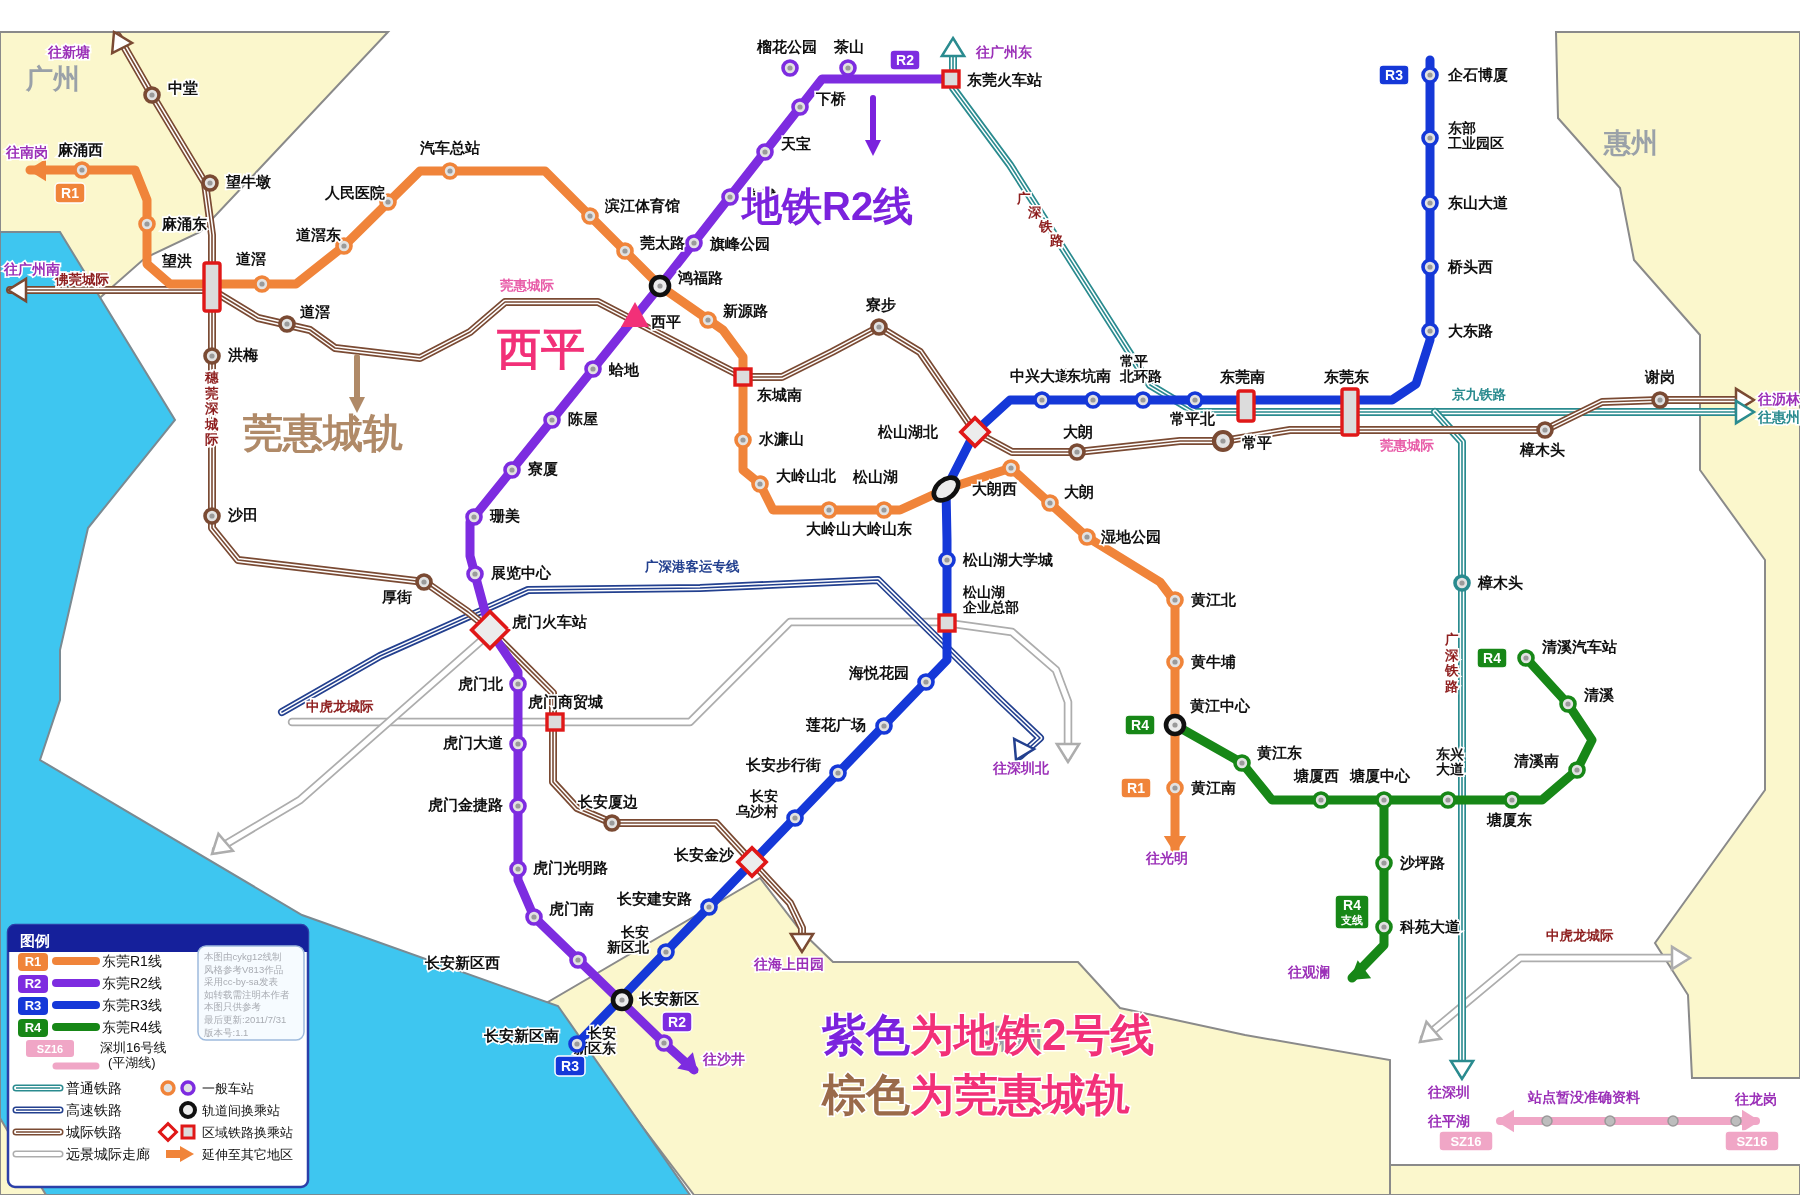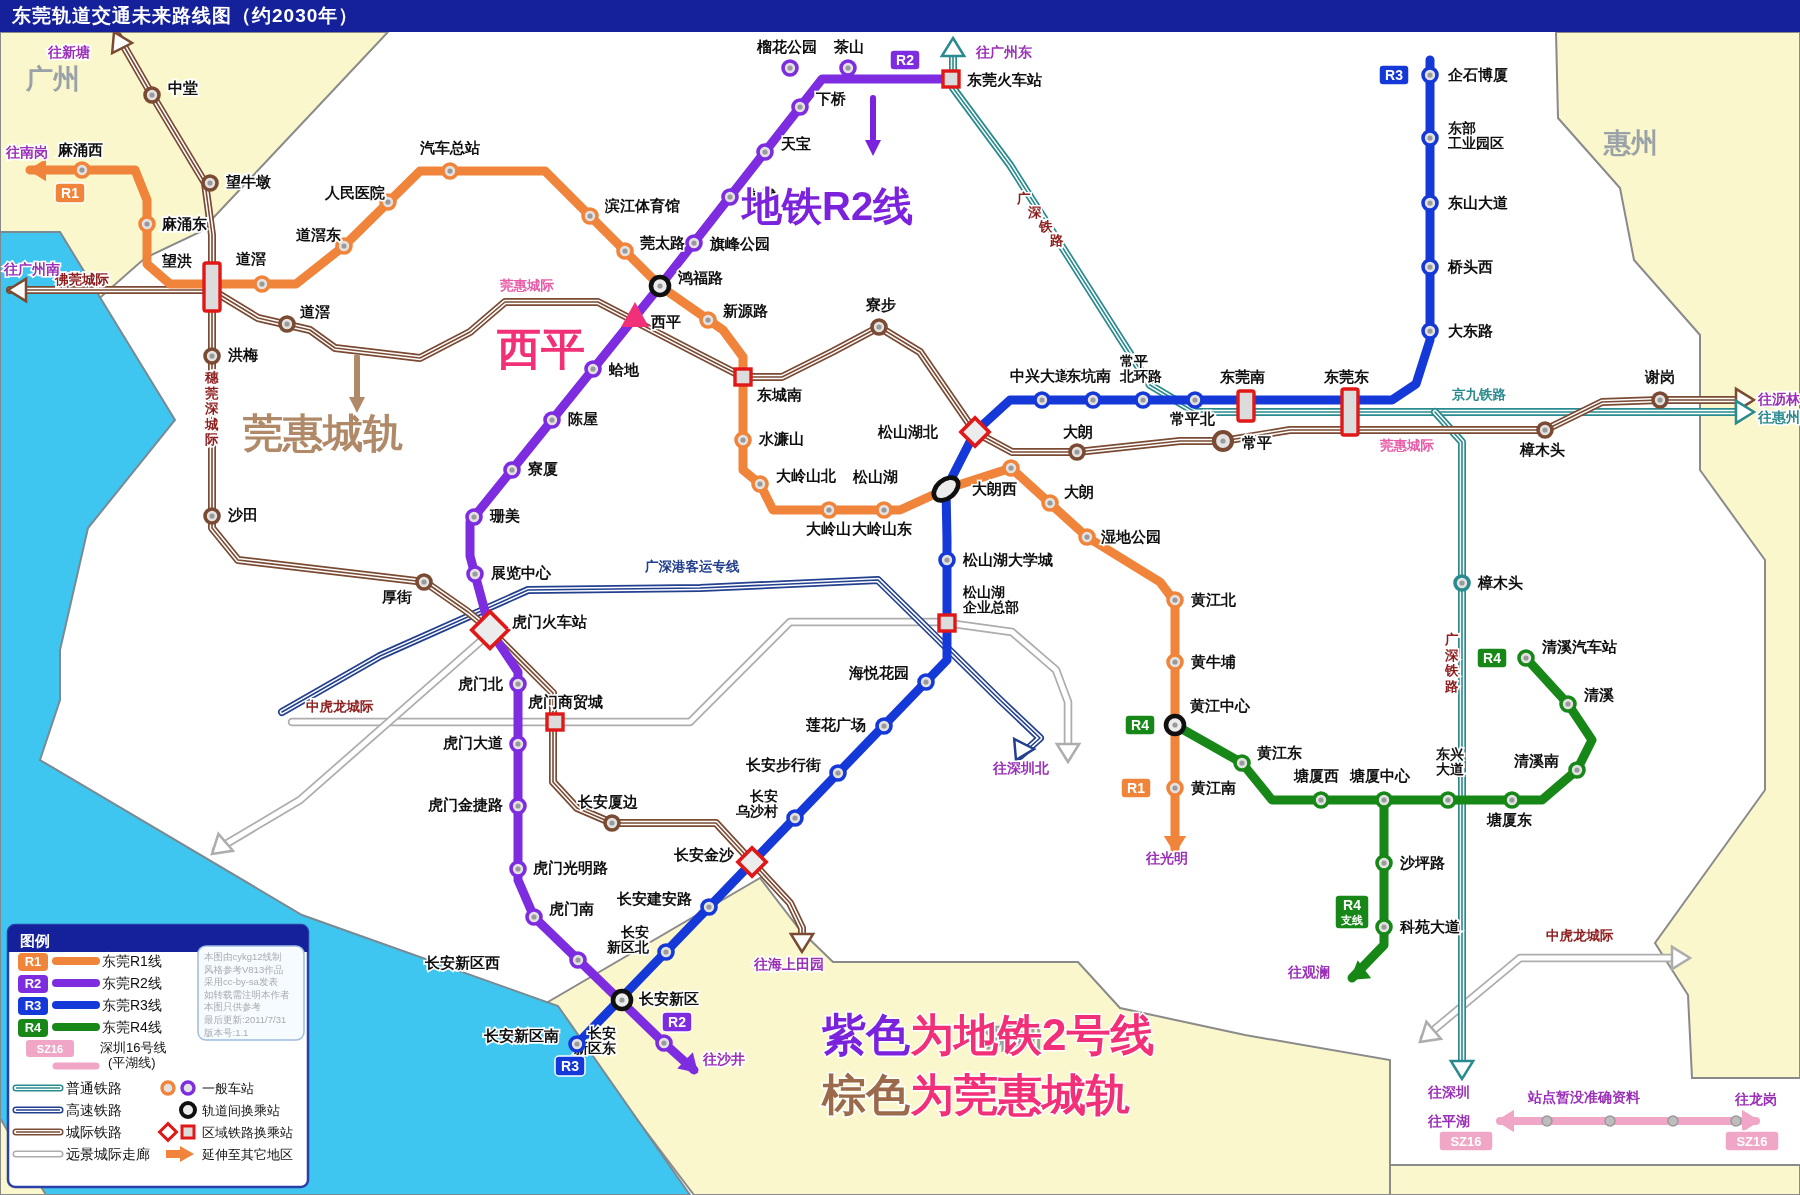--- a/index.html
+++ b/index.html
@@ -711,16 +711,13 @@
         <rect x="198" y="946" width="106" height="94" rx="8" fill="#F6FBFF" stroke="#9FBBDD" stroke-width="1.5"></rect>
         <text x="204" y="960" font-size="9.5" font-weight="normal" fill="#A9ACB3" paint-order="stroke" stroke="none" stroke-width="3.2">本图由cykg12线制</text>
         <text x="204" y="972.6" font-size="9.5" font-weight="normal" fill="#A9ACB3" paint-order="stroke" stroke="none" stroke-width="3.2">风格参考V813作品</text>
         <text x="204" y="985.2" font-size="9.5" font-weight="normal" fill="#A9ACB3" paint-order="stroke" stroke="none" stroke-width="3.2">采用cc-by-sa发表</text>
         <text x="204" y="997.8" font-size="9.5" font-weight="normal" fill="#A9ACB3" paint-order="stroke" stroke="none" stroke-width="3.2">如转载需注明本作者</text>
         <text x="204" y="1010.4" font-size="9.5" font-weight="normal" fill="#A9ACB3" paint-order="stroke" stroke="none" stroke-width="3.2">本图只供参考</text>
         <text x="204" y="1023" font-size="9.5" font-weight="normal" fill="#A9ACB3" paint-order="stroke" stroke="none" stroke-width="3.2">最后更新:2011/7/31</text>
         <text x="204" y="1035.6" font-size="9.5" font-weight="normal" fill="#A9ACB3" paint-order="stroke" stroke="none" stroke-width="3.2">版本号:1.1</text>
       </g>
     </svg>
-  <div id="title-bar">
-    <span>东莞轨道交通未来路线图（约2030年）</span>
-  </div>
 </div>
 
 </body></html>

